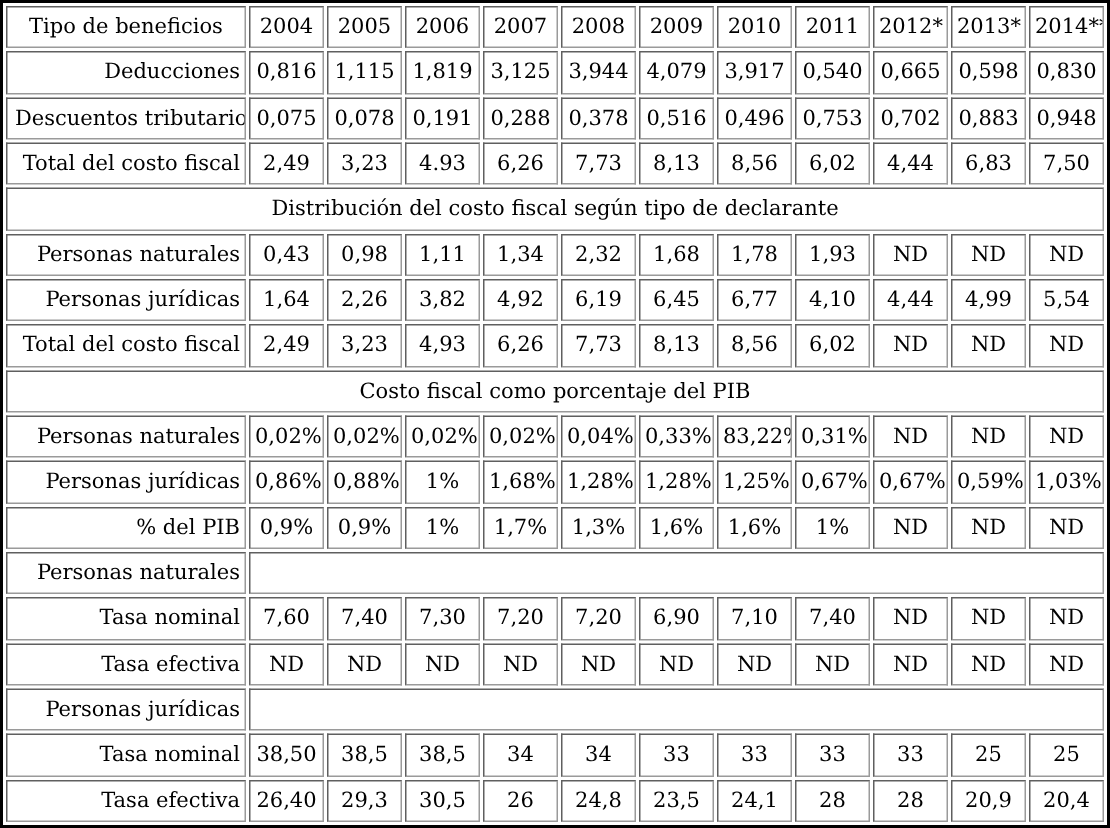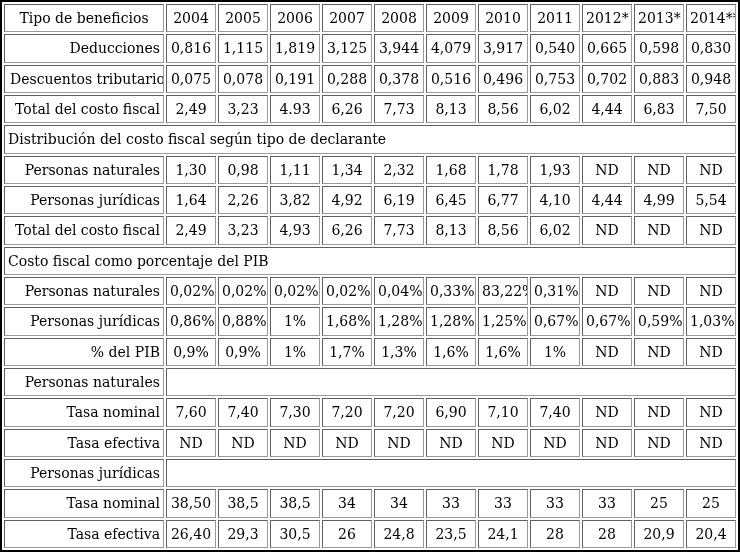--- a/index.html
+++ b/index.html
@@ -41,21 +41,21 @@
     background: #ffffff;
   }
   table.fiscal td.label {
     text-align: right;
     padding-left: 5px;
   }
   table.fiscal td.header-label {
     text-align: center;
   }
   table.fiscal td.section-title {
-    text-align: left;
+    text-align: center;
   }
   table.fiscal td.empty-span {
     background: #ffffff;
   }
 </style>
 </head>
 <body>
 
 <div class="page">
   <table class="fiscal">
@@ -129,21 +129,21 @@
           <td>6,02</td>
           <td>4,44</td>
           <td>6,83</td>
           <td>7,50</td>
         </tr>
         <tr>
           <td class="section-title" colspan="12">Distribución del costo fiscal según tipo de declarante</td>
         </tr>
         <tr>
           <td class="label">Personas naturales</td>
-          <td>1,30</td>
+          <td>0,43</td>
           <td>0,98</td>
           <td>1,11</td>
           <td>1,34</td>
           <td>2,32</td>
           <td>1,68</td>
           <td>1,78</td>
           <td>1,93</td>
           <td>ND</td>
           <td>ND</td>
           <td>ND</td>

